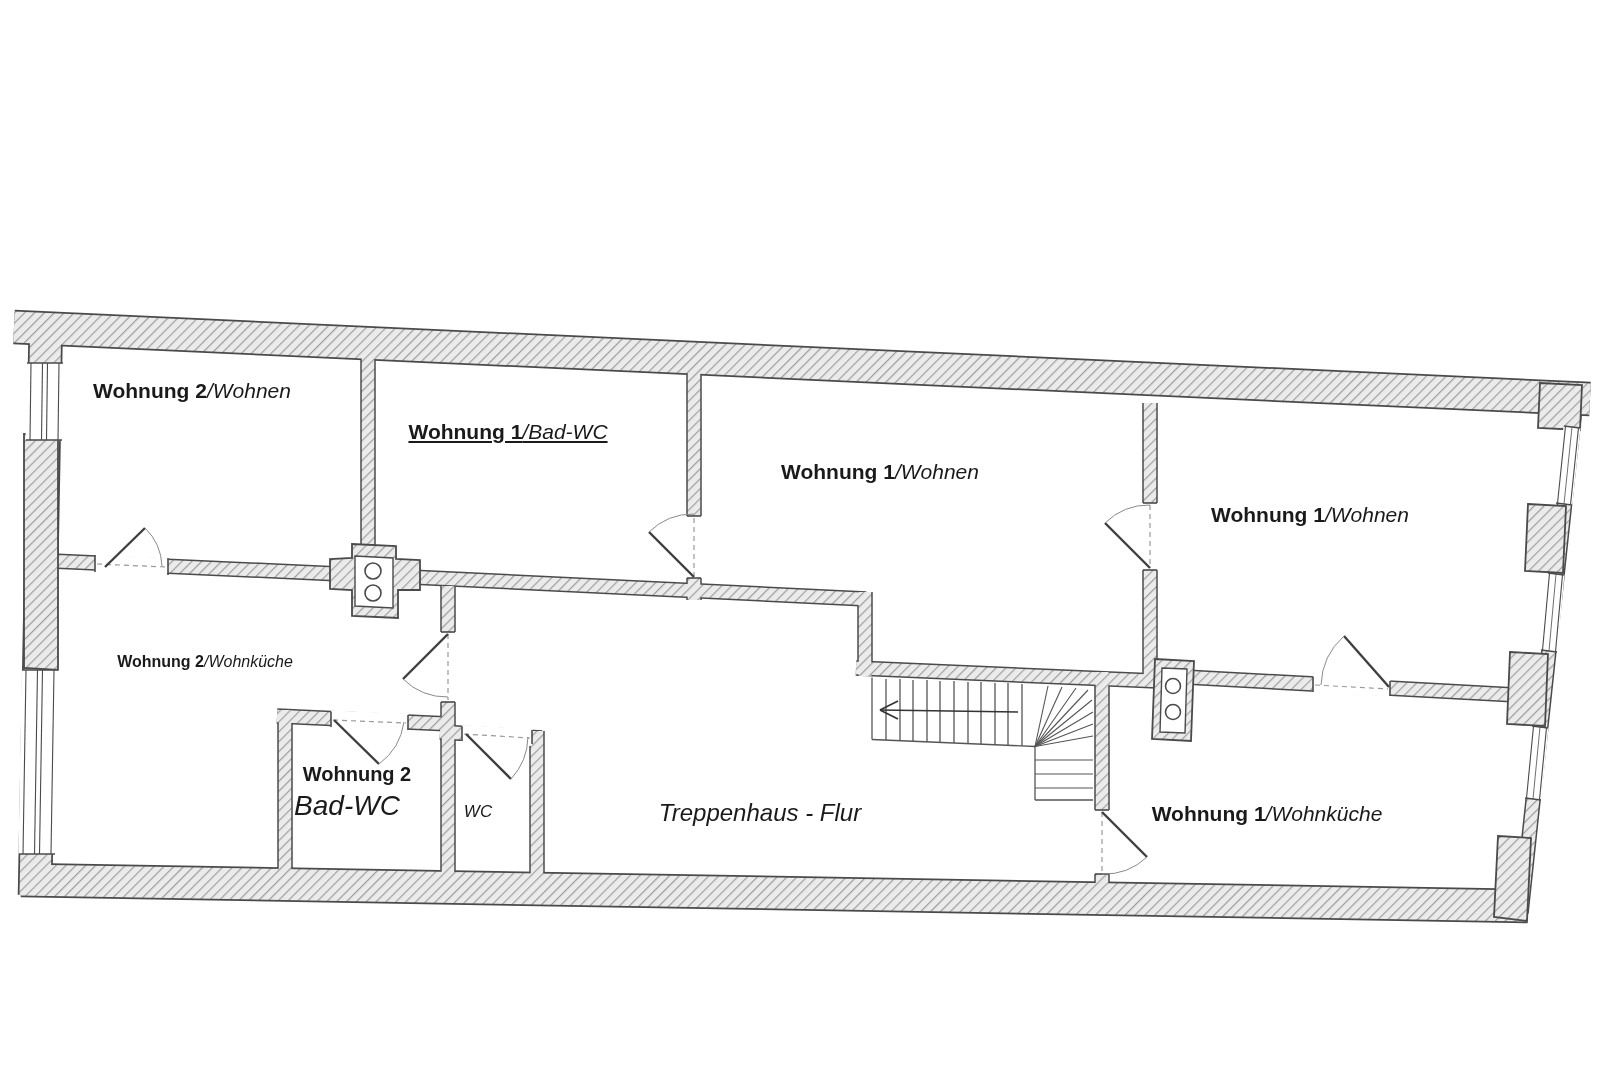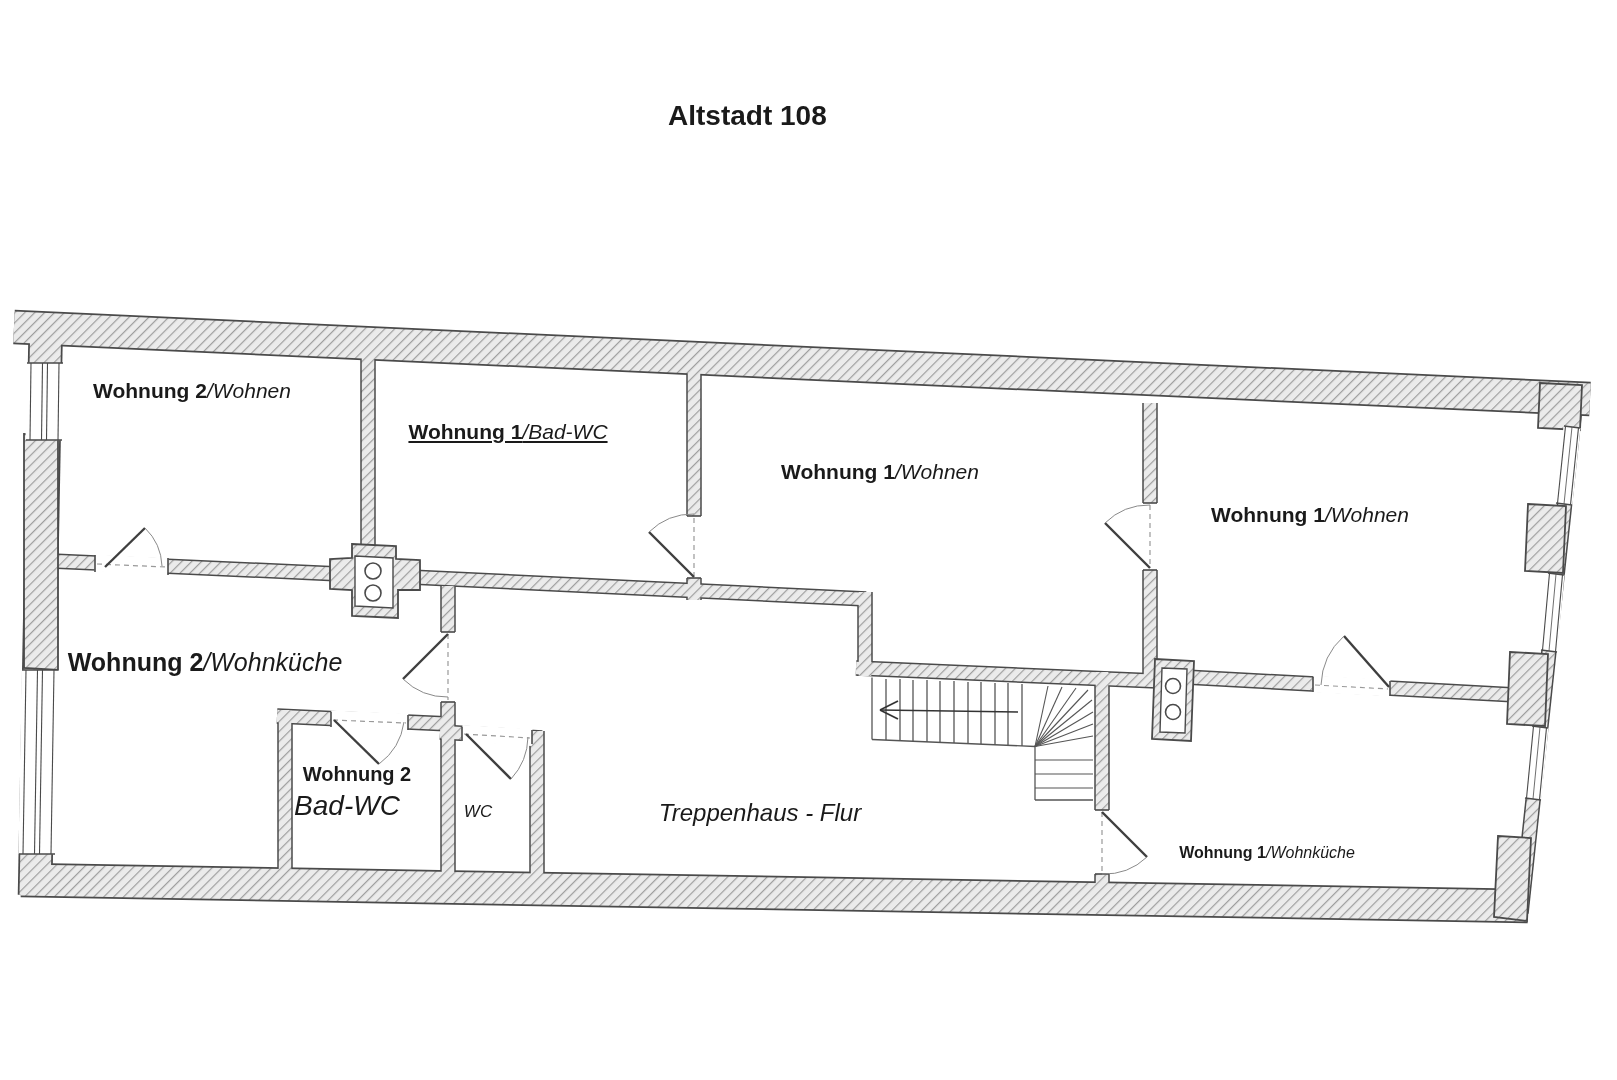--- a/index.html
+++ b/index.html
@@ -228,29 +228,28 @@
     </g>
     <g>
       <polygon points="1155,659 1194,661 1191,741 1152,739" fill="url(#hatch)" stroke="#4a4a4a" stroke-width="1.8"></polygon>
       <polygon points="1162,668 1187,669 1185,733 1160,732" fill="#ffffff" stroke="#4a4a4a" stroke-width="1.4"></polygon>
       <circle cx="1173" cy="686" r="7.5" fill="#ffffff" stroke="#4a4a4a" stroke-width="1.6"></circle>
       <circle cx="1173" cy="712" r="7.5" fill="#ffffff" stroke="#4a4a4a" stroke-width="1.6"></circle>
     </g>
   </svg>
 
   <div id="title-block">
-    <div id="title-line1">Altstadt 108</div>
   </div>
 
   <div id="labels">
       <div class="room-label" style="left: 192px; top: 391px; font-size: 21px;"><span class="b">Wohnung 2</span><span class="i">/Wohnen</span></div>
       <div class="room-label" style="left: 508px; top: 432px; font-size: 21px; text-decoration: underline;"><span class="b">Wohnung 1</span><span class="i">/Bad-WC</span></div>
       <div class="room-label" style="left: 880px; top: 472px; font-size: 21px;"><span class="b">Wohnung 1</span><span class="i">/Wohnen</span></div>
       <div class="room-label" style="left: 1310px; top: 515px; font-size: 21px;"><span class="b">Wohnung 1</span><span class="i">/Wohnen</span></div>
-      <div class="room-label" style="left: 205px; top: 662px; font-size: 25px;"><span class="b">Wohnung 2</span><span class="i">/Wohnküche</span></div>
+      <div class="room-label" style="left: 205px; top: 662px; font-size: 16px;"><span class="b">Wohnung 2</span><span class="i">/Wohnküche</span></div>
       <div class="room-label" style="left: 357px; top: 774px; font-size: 20px;"><span class="b">Wohnung 2</span></div>
       <div class="room-label" style="left: 347px; top: 806px; font-size: 28px;"><span class="i">Bad-WC</span></div>
       <div class="room-label" style="left: 478px; top: 812px; font-size: 17px;"><span class="i">WC</span></div>
       <div class="room-label" style="left: 760px; top: 813px; font-size: 24px;"><span class="i">Treppenhaus - Flur</span></div>
-      <div class="room-label" style="left: 1267px; top: 814px; font-size: 16px; margin-top: 39px;"><span class="b">Wohnung 1</span><span class="i">/Wohnküche</span></div>
+      <div class="room-label" style="left: 1267px; top: 814px; font-size: 21px;"><span class="b">Wohnung 1</span><span class="i">/Wohnküche</span></div>
     </div>
 
 </div>
 
 </body></html>

